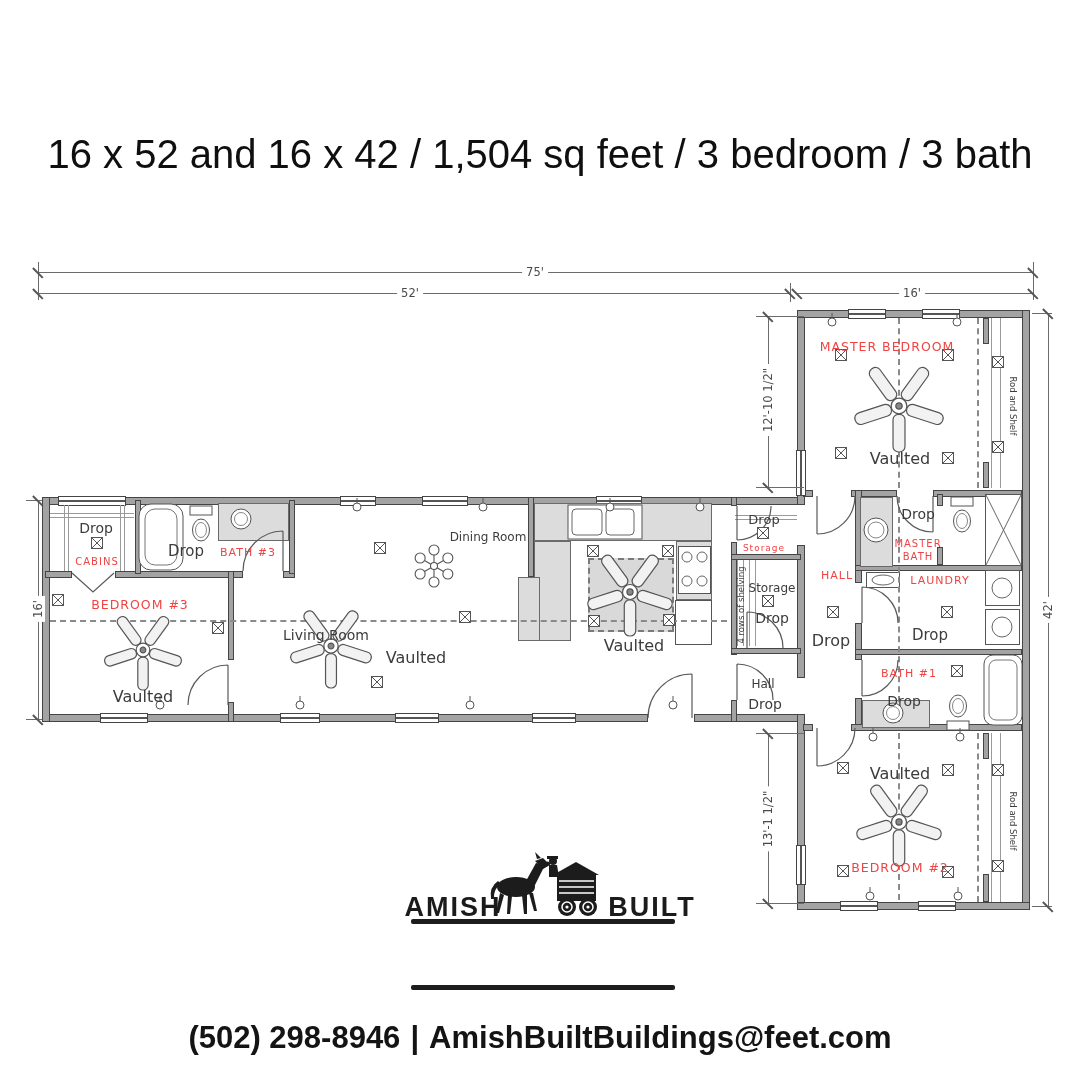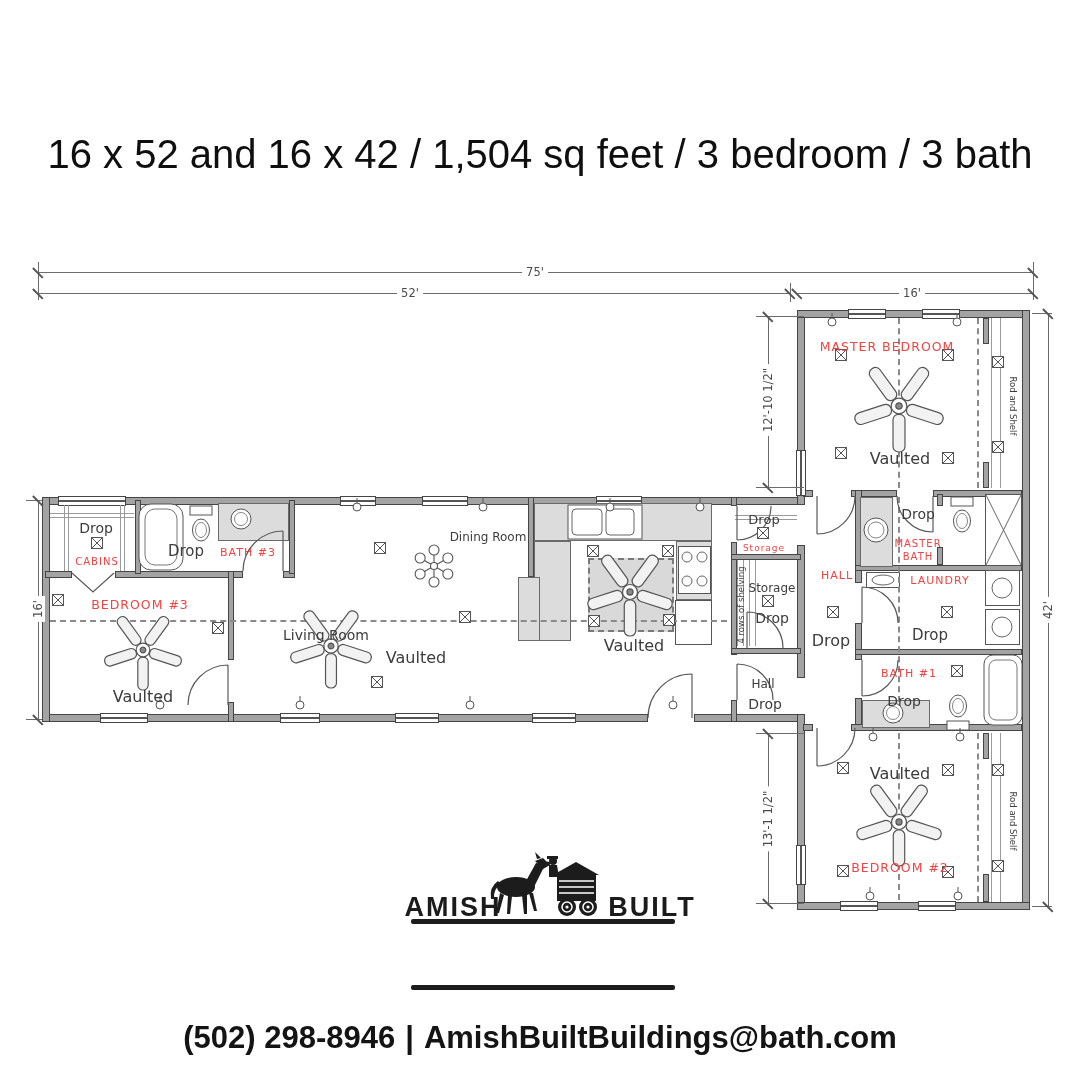--- a/index.html
+++ b/index.html
@@ -464,15 +464,15 @@
     </g>
     <g fill="#fff">
         <circle cx="81" cy="57" r="1.6"></circle>
         <circle cx="102" cy="57" r="1.6"></circle>
       </g>
   </svg>
   <div class="rule rule1"></div>
   <div class="rule rule2"></div>
 
   <div class="contact">
-    <span>(502) 298-8946</span><span class="sep">|</span><span>AmishBuiltBuildings@bath.com</span>
+    <span>(502) 298-8946</span><span class="sep">|</span><span>AmishBuiltBuildings@feet.com</span>
   </div>
 </div>
 
 </body></html>

